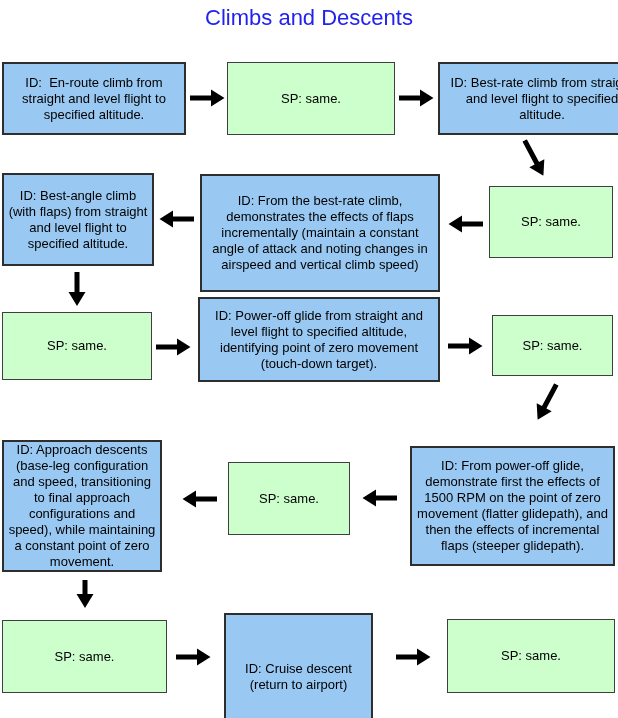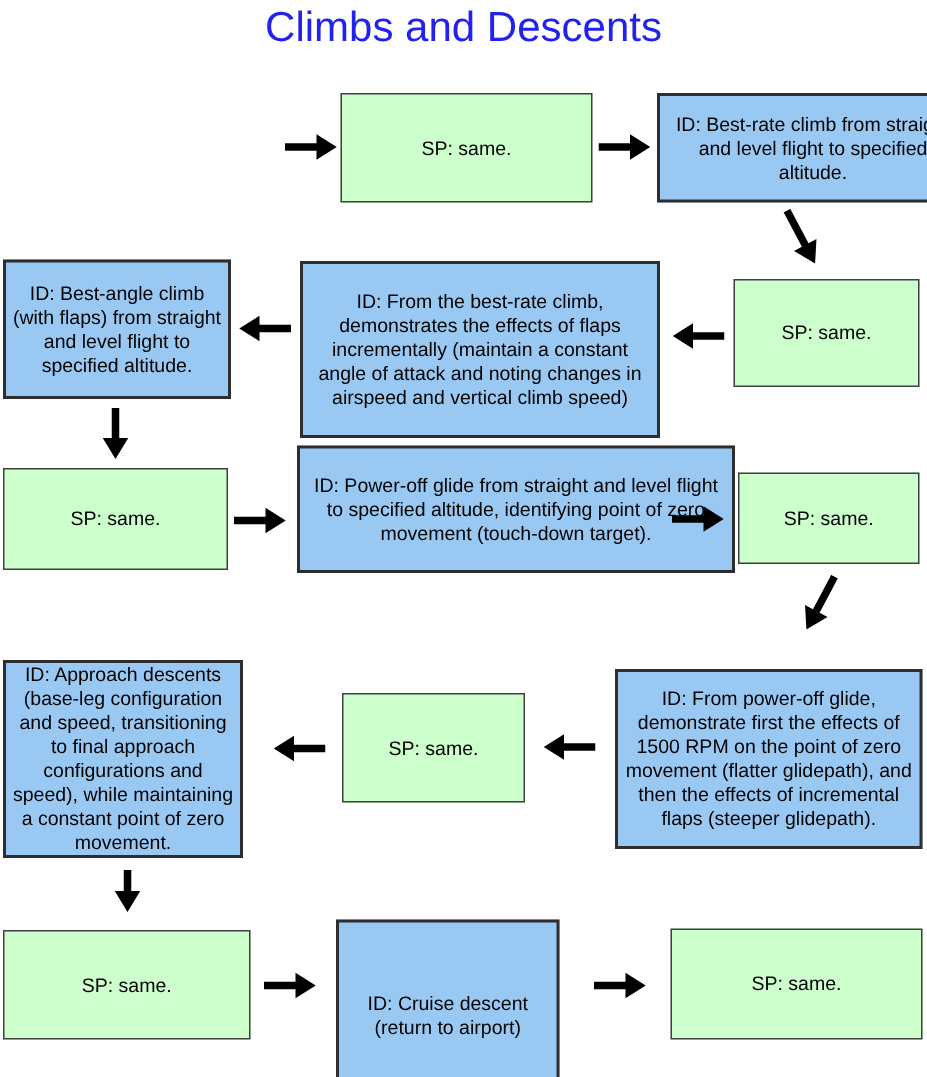--- a/index.html
+++ b/index.html
@@ -6,60 +6,61 @@
   #canvas{
     position:relative;
     width:618px;height:718px;
     background:#ffffff;
     font-family:"Liberation Sans", sans-serif;
     overflow:hidden;
   }
   #diagram-title{
     position:absolute;left:0;right:0;top:5px;
     text-align:center;
-    font-size:28px;line-height:26px;
+    font-size:22px;line-height:26px;
     color:#2222ee;
   }
   .box{
     position:absolute;
     display:flex;align-items:center;justify-content:center;
     text-align:center;
     font-size:13px;line-height:16px;color:#000000;
     padding:2px 4px;box-sizing:border-box;
     white-space:pre-wrap;
   }
   .id{background:#99c9f2;border:2px solid #2e2e2e;}
   .sp{background:#ccffcc;border:1.5px solid #3f3f3f;}
 
   .b1 {left:2px;   top:62px;  width:184px; height:73px;}
   .b2 {left:227px; top:62px;  width:168px; height:73px;}
   .b3 {left:438px; top:62px;  width:208px; height:73px;}
   .b4 {left:2px;   top:173px; width:152px; height:93px;text-align:center;}
   .b5 {left:200px; top:174px; width:240px; height:118px;}
   .b6 {left:489px; top:186px; width:124px; height:72px;}
   .b7 {left:2px;   top:312px; width:150px; height:68px;}
-  .b8 {left:198px; top:297px; width:292px; height:85px;}
+  .b8 {left:198px; top:297px; width:242px; height:85px;}
   .b9 {left:492px; top:315px; width:121px; height:61px;}
   .b10{left:2px;   top:440px; width:160px; height:132px;}
   .b11{left:228px; top:462px; width:122px; height:73px;}
   .b12{left:410px; top:446px; width:205px; height:120px;}
   .b13{left:2px;   top:620px; width:165px; height:73px;}
   .b14{left:224px; top:613px; width:149px; height:128px;}
   .b15{left:447px; top:619px; width:168px; height:74px;}
 
   .arr{position:absolute;}
   .arr path{fill:#000000;stroke:none;}
 </style>
 </head>
 <body>
 
 <div id="canvas">
 
   <div id="diagram-title">Climbs and Descents</div>
 
+  <div class="box id b1">ID:  En-route climb from straight and level flight to specified altitude.</div>
   <div class="box sp b2">SP: same.</div>
   <div class="box id b3">ID: Best-rate climb from straight and level flight to specified altitude.</div>
 
   <div class="box id b4">ID: Best-angle climb (with flaps) from straight and level flight to specified altitude.</div>
   <div class="box id b5">ID: From the best-rate climb, demonstrates the effects of flaps incrementally (maintain a constant angle of attack and noting changes in airspeed and vertical climb speed)</div>
   <div class="box sp b6">SP: same.</div>
 
   <div class="box sp b7">SP: same.</div>
   <div class="box id b8">ID: Power-off glide from straight and level flight to specified altitude, identifying point of zero movement (touch-down target).</div>
   <div class="box sp b9">SP: same.</div>

